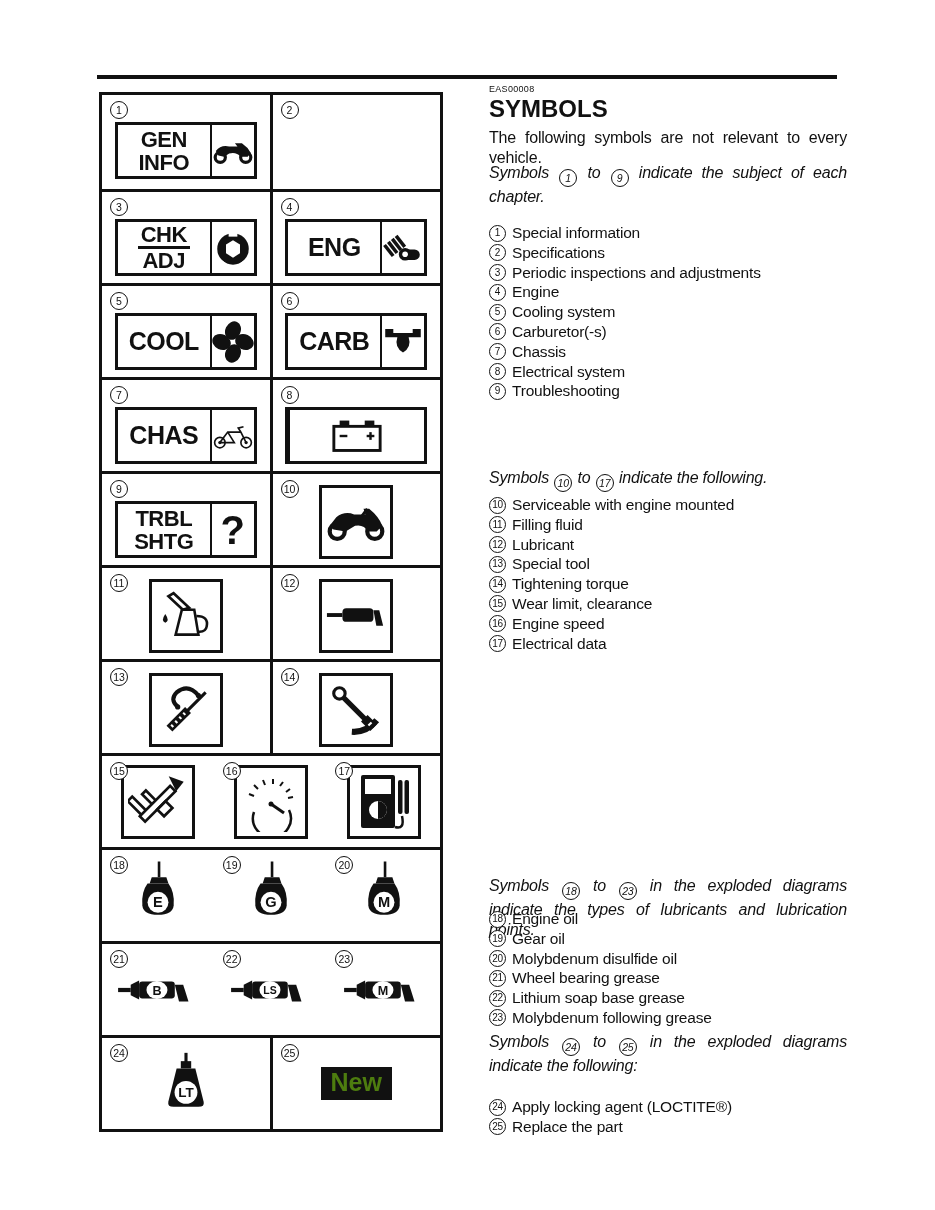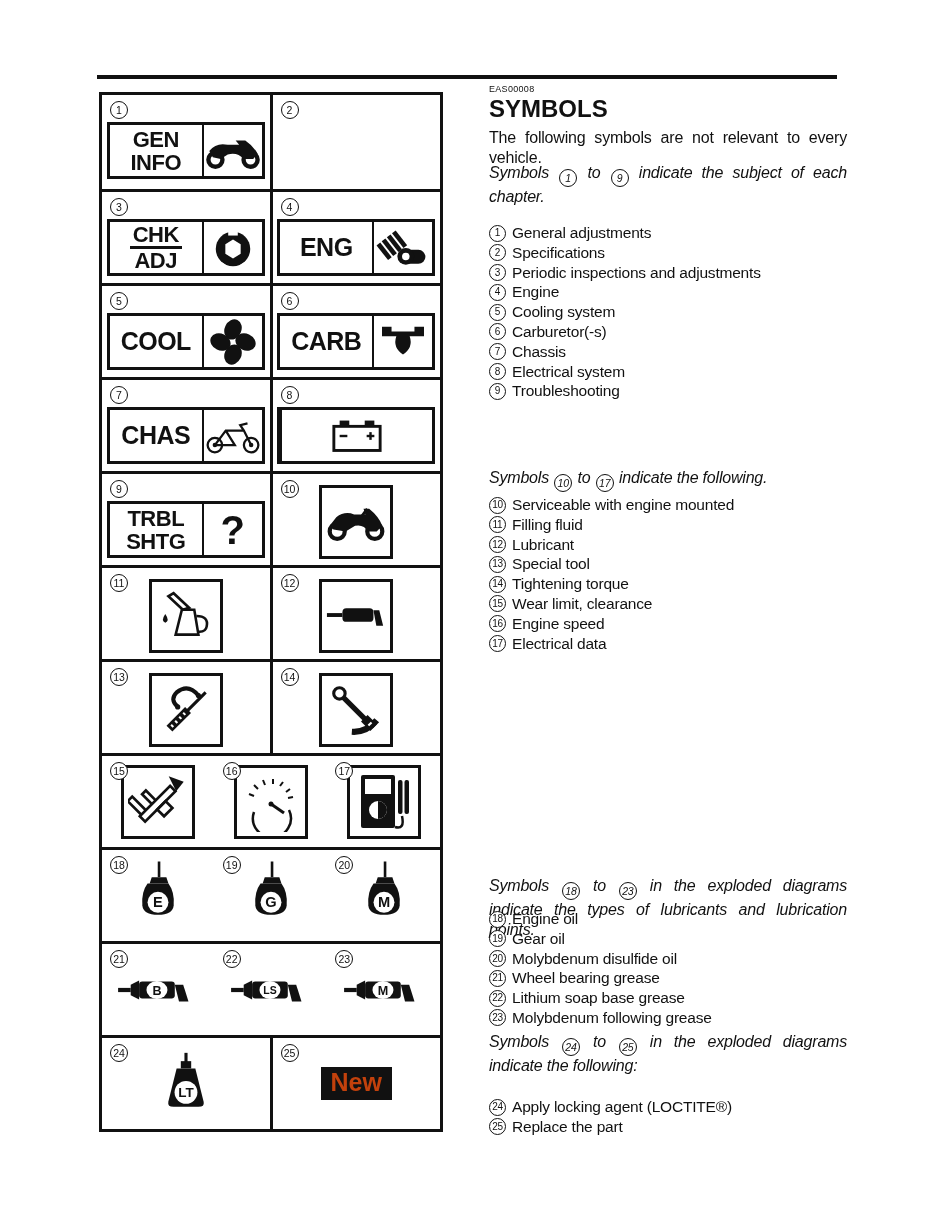--- a/index.html
+++ b/index.html
@@ -28,21 +28,21 @@
   .circ {
     display:inline-flex; align-items:center; justify-content:center;
     width:18px; height:18px; box-sizing:border-box;
     border:1.5px solid #111; border-radius:50%;
     font-size:10.5px; line-height:1; background:#fff; color:#111;
     flex:none;
   }
 
   .badge {
     position:absolute; left:50%; top:27px; transform:translateX(-50%);
-    width:158px; height:57px; box-sizing:border-box;
+    width:142px; height:57px; box-sizing:border-box;
     border:3px solid #111; display:flex; background:#fff;
   }
   .badge .lbl {
     width:92px; display:flex; flex-direction:column;
     align-items:center; justify-content:center;
     font-weight:bold; color:#111;
   }
   .lbl.single { font-size:25px; letter-spacing:-0.5px; }
   .lbl.dual span { font-size:22px; line-height:23px; letter-spacing:-0.5px; }
   .lbl .over { border-bottom:3px solid #111; padding:0 3px; }
@@ -52,21 +52,21 @@
   }
   .qmark { font-size:40px; font-weight:bold; line-height:1; }
 
   .ibox {
     width:74px; height:74px; box-sizing:border-box; border:3px solid #111;
     margin:11px auto 0; display:flex; align-items:center; justify-content:center;
     background:#fff;
   }
   .third .ibox { margin:0; }
   .newtag {
-    background:#111; color:#c2410c; font-weight:bold; font-size:25px;
+    background:#111; color:#4d7c0f; font-weight:bold; font-size:25px;
     padding:3px 10px 5px; line-height:1;
   }
 
   
   .rightcol { position:absolute; left:489px; top:84px; width:358px; color:#111; }
   .code { font-size:9px; line-height:10px; letter-spacing:0.3px; }
   .title { font-size:24px; line-height:28px; font-weight:bold; margin:1px 0 5px 0; }
   .body { font-size:16px; line-height:20px; margin:0; text-align:justify; letter-spacing:-0.2px; }
   .lead { position:absolute; left:0; width:358px;font-style:italic; }
   .lead .circ, .li .circ { vertical-align:-3.5px; }
@@ -442,21 +442,21 @@
       <span>Symbols</span>
       <span class="circ">1</span>
       <span>to</span>
       <span class="circ">9</span>
       <span>indicate the subject of each chapter.</span>
     </p>
 
     <div class="list" style="top:139px;">
       <div class="li">
           <span class="circ">1</span>
-          <span>General adjustments</span>
+          <span>Special information</span>
         </div>
       <div class="li">
           <span class="circ">2</span>
           <span>Specifications</span>
         </div>
       <div class="li">
           <span class="circ">3</span>
           <span>Periodic inspections and adjustments</span>
         </div>
       <div class="li">

